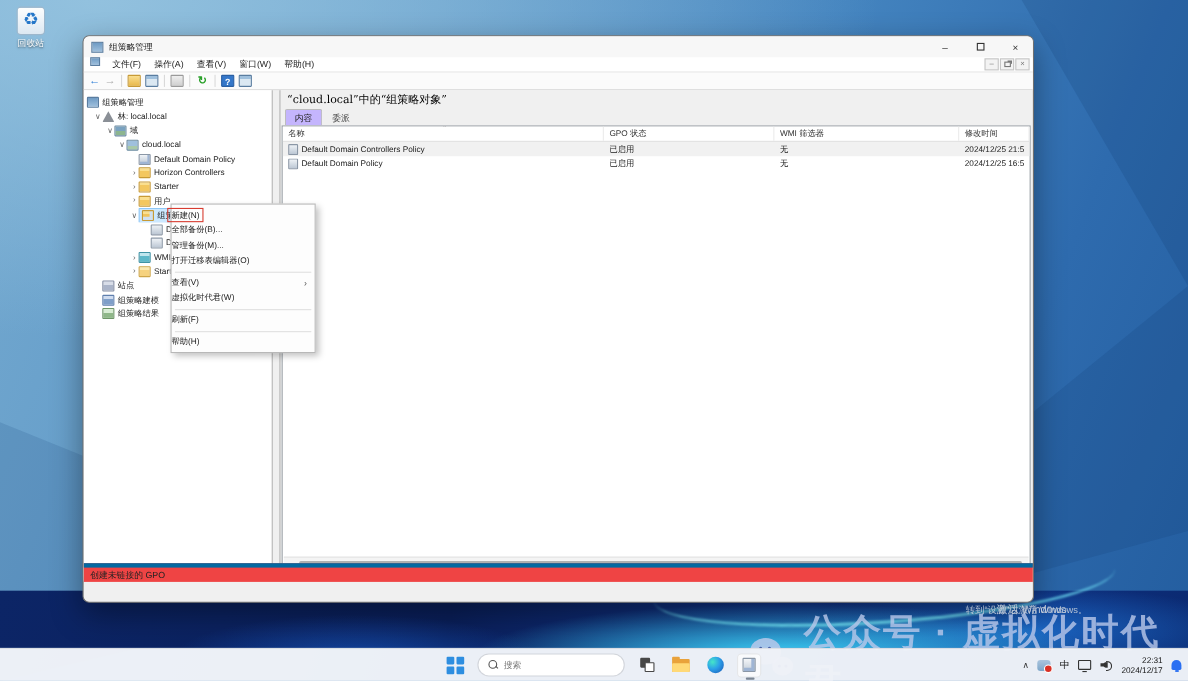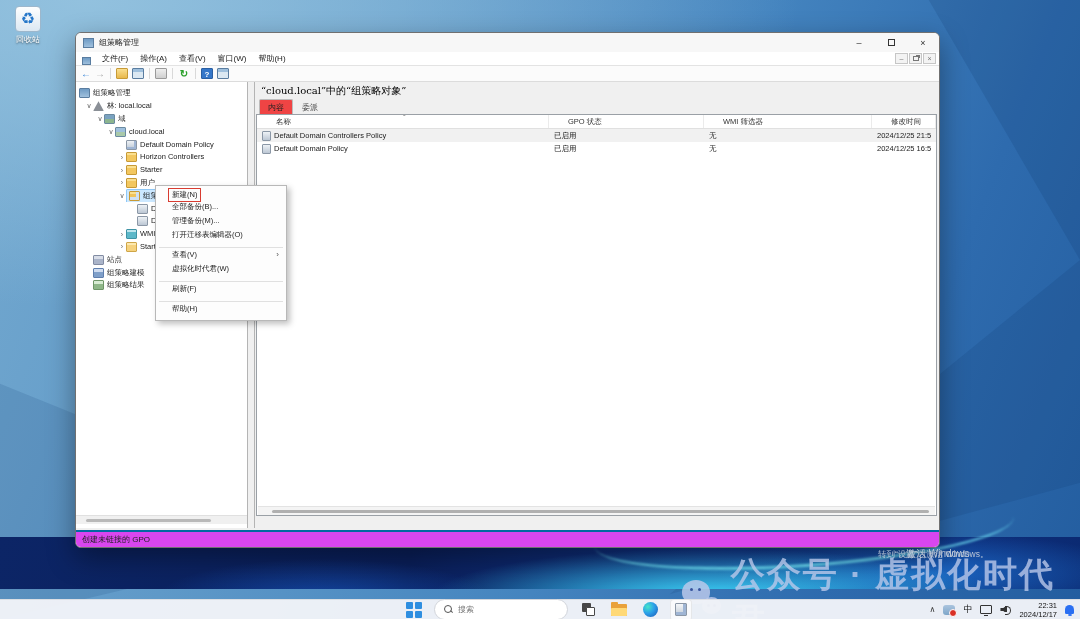--- a/index.html
+++ b/index.html
@@ -34,41 +34,41 @@
   .window{position:absolute;left:75px;top:32px;width:865px;height:516px;background:#f0f0f0;
     border:1px solid #707070;border-radius:6px;overflow:hidden;box-shadow:0 10px 28px rgba(0,0,0,.38);z-index:10}
   .titlebar{position:absolute;left:0;right:0;top:0;height:19px;background:#f7f7f7;display:flex;align-items:center;padding-left:7px}
   .app-icon{width:11px;height:10px;background:linear-gradient(#6f9bc4,#9fc0dd);border:1px solid #5a7da0;margin-right:5px}
   .title-text{font-size:8px;color:#1a1a1a}
   .caption-btns{position:absolute;right:0;top:0;height:19px;display:flex}
   .cap-btn{width:32px;height:19px;display:flex;align-items:center;justify-content:center;font-size:9px;color:#333}
   .max-glyph{width:7px;height:7px;border:1px solid #333}
 
   .menubar{position:absolute;left:0;right:0;top:19px;height:14px;background:#ffffff;border-bottom:1px solid #e3e3e3;
-    display:flex;align-items:flex-end;padding-left:4px}
+    display:flex;align-items:flex-start;padding-left:4px}
   .mb-icon{width:9px;height:8px;background:linear-gradient(#6f9bc4,#9fc0dd);border:1px solid #5a7da0;margin:0 5px 0 2px}
   .menu-item{font-size:8px;color:#1a1a1a;padding:0 6px;line-height:13px}
   .mdi-btns{position:absolute;right:3px;top:1px;display:flex;gap:1px}
   .mdi-btn{width:13px;height:11px;border:1px solid #c6c6c6;background:#f3f3f3;display:flex;align-items:center;justify-content:center;font-size:7px;color:#777}
   .mdi-restore{width:6px;height:5px;border:1px solid #777;box-shadow:2px -2px 0 -1px #777}
 
   .toolbar{position:absolute;left:0;right:0;top:33px;height:16px;background:#fbfbfb;border-bottom:1px solid #dcdcdc;
     display:flex;align-items:center;gap:4px;padding-left:5px}
   .tb-arrow{font-size:10px;font-weight:bold;line-height:14px}
   .tb-back{color:#2f7fd6}.tb-fwd{color:#a9a9a9}
   .tb-sep{width:1px;height:11px;background:#d9d9d9;margin:0 1px}
   .tb-ic{width:12px;height:11px;border-radius:1px}
   .ic-folderup{background:linear-gradient(#fadf8f,#e8b84b);border:1px solid #c79a36}
   .ic-console{background:linear-gradient(#9fc0dd 30%,#dbe8f2 30%);border:1px solid #5a7da0}
   .ic-clip{background:linear-gradient(#efefef,#cfcfcf);border:1px solid #9a9a9a}
   .ic-refresh{color:#2aa02a;font-size:10px;font-weight:bold;line-height:12px;text-align:center}
   .ic-help{background:#3577c9;color:#fff;font-size:8px;font-weight:bold;text-align:center;line-height:11px;border:1px solid #2a5fa3}
 
   .wbody{position:absolute;left:0;right:0;top:49px;bottom:17px}
-  .statusbar{position:absolute;left:0;right:0;bottom:0;height:17px;background:#d946ef;border-top:2px solid #0369a1;
+  .statusbar{position:absolute;left:0;right:0;bottom:18px;height:17px;background:#ef4444;border-top:4px solid #0369a1;
     font-size:8px;color:#222;display:flex;align-items:center;padding-left:6px}
 
   
   .tree-pane{position:absolute;left:0;top:0;bottom:2px;width:172px;background:#fff;border-right:1px solid #b4b4b4;overflow:hidden}
   .tree{padding-top:5px}
   .trow{height:12.8px;display:flex;align-items:center;white-space:nowrap;overflow:hidden;font-size:7.5px;color:#1a1a1a;cursor:default}
   .exp{width:8px;font-size:7px;color:#666;text-align:center;flex:0 0 8px}
   .ticon{width:11px;height:10px;flex:0 0 11px;margin-right:3px;border-radius:1px}
   .tlabel{line-height:12px}
   .selbox{display:flex;align-items:center;background:#cce8ff;border:1px solid #90c8f6;padding:0 2px;border-radius:1px}
@@ -89,59 +89,59 @@
   .hscroll{position:absolute;bottom:4px;height:9px;background:#f0f0f0;border-top:1px solid #e0e0e0}
   .hthumb{position:absolute;top:3px;height:3px;background:#b9b9b9;border-radius:2px}
   .tree-hscroll{left:0;width:172px}
   .tree-hscroll .hthumb{left:10px;width:125px}
 
   
   .right-pane{position:absolute;left:178px;right:1px;top:0;bottom:2px;background:#f0f0f0;border-left:1px solid #b4b4b4}
   .rp-title{position:absolute;left:6px;top:2px;font-family:"DejaVu Serif",serif;font-weight:normal;font-size:10px;color:#000}
   .tabs{position:absolute;left:4px;top:17px;height:15px;display:flex;align-items:flex-end}
   .tab{font-size:8px;color:#222;padding:2px 8px 1px;border:1px solid transparent;border-bottom:none}
-  .tab.active{background:#ef4444;border-color:#bcbcbc;border-radius:2px 2px 0 0}
+  .tab.active{background:#c4b5fd;border-color:#bcbcbc;border-radius:2px 2px 0 0}
   .tab.inactive{color:#444}
   .table-frame{position:absolute;left:1px;right:1px;top:32px;bottom:12px;background:#fff;border:1px solid #9aa0a6;overflow:hidden}
   .thead{display:flex;height:14px;border-bottom:1px solid #e0e0e0;background:#fff;position:relative}
-  .th{font-size:7.5px;color:#333;padding:2px 0 0 19px;border-right:1px solid #ebebeb;position:relative}
+  .th{font-size:7.5px;color:#333;padding:2px 0 0 5px;border-right:1px solid #ebebeb;position:relative}
   .th-name{width:292px}.th-status{width:155px}.th-wmi{width:168px}.th-time{flex:1}
   .sort-caret{position:absolute;left:146px;top:-2px;font-size:8px;color:#777}
   .trowt{display:flex;height:13px;align-items:center;font-size:7.5px;color:#1a1a1a}
   .trowt.alt{background:#f1f1f1}
   .td{padding-left:5px;overflow:hidden;white-space:nowrap}
   .td-name{width:292px;display:flex;align-items:center;gap:3px}
   .td-status{width:155px}.td-wmi{width:168px}.td-time{flex:1}
   .row-gpo-icon{width:9px;height:10px;flex:0 0 9px;background:linear-gradient(#eef2f6,#bcc7d4);border:1px solid #8b97a6;border-radius:1px}
   .frame-hscroll{left:1px;right:1px;bottom:0;position:absolute;height:9px;background:#f4f4f4;border-top:1px solid #e3e3e3}
   .frame-hscroll .hthumb{left:14px;right:6px;background:#b0b0b0}
 
   
   .context-menu{position:absolute;left:155px;top:185px;width:132px;background:#fdfdfd;border:1px solid #b8b8b8;
     box-shadow:3px 3px 6px rgba(0,0,0,.25);padding:2px 0;z-index:30}
-  .cm-item{height:14px;display:flex;padding-left:16px;font-size:7.5px;color:#1a1a1a;position:relative;cursor:pointer}
+  .cm-item{height:14px;display:flex;align-items:center;padding-left:0;font-size:7.5px;color:#1a1a1a;position:relative;cursor:pointer}
   .redbox{border:1px solid #d83c31;padding:0 3px;margin-left:-4px;line-height:11px}
   .cm-sep{height:6px;position:relative}
   .cm-sep::after{content:"";position:absolute;left:3px;right:3px;top:3px;border-top:1px solid #e0e0e0}
   .cm-arrow{position:absolute;right:7px;font-size:8px;color:#555}
 
   
   .activate{position:absolute;z-index:22;color:rgba(198,206,218,.92);pointer-events:none}
   .act1{left:906px;top:547px;font-size:10px}
   .act2{left:878px;top:549px;font-size:8.5px}
   .brand{position:absolute;left:682px;top:552px;z-index:25;display:flex;align-items:center;gap:10px;pointer-events:none}
   .brand-text{font-size:34px;font-weight:bold;letter-spacing:2px;color:rgba(186,200,234,.8)}
   .wechat{position:relative;width:40px;height:36px}
   .wc-big{position:absolute;left:0;top:0;width:28px;height:24px;background:rgba(186,200,234,.85);border-radius:50% 50% 46% 46%}
   .wc-small{position:absolute;right:0;bottom:2px;width:19px;height:17px;background:rgba(186,200,234,.85);border-radius:50%}
   .wc-eye{position:absolute;width:3px;height:3px;border-radius:50%;background:#38549e}
   .e1{left:8px;top:8px}.e2{left:16px;top:8px}.e3{right:11px;bottom:9px}.e4{right:5px;bottom:9px}
 
   
-  .taskbar{position:absolute;left:0;right:0;bottom:0;height:20px;background:rgba(241,243,248,.97);
+  .taskbar{position:absolute;left:0;right:0;bottom:0;height:30px;background:rgba(241,243,248,.97);
     border-top:1px solid rgba(0,0,0,.07);z-index:40;display:flex;align-items:center}
   .tb-center{position:absolute;left:403px;display:flex;align-items:center;gap:9px;height:30px}
   .start{width:16px;height:16px;display:grid;grid-template-columns:7px 7px;grid-template-rows:7px 7px;gap:2px;cursor:pointer}
   .start i{background:#2e8ee0;border-radius:1px}
   .search-pill{position:relative;width:134px;height:21px;border-radius:11px;background:#fff;border:1px solid #d2d5db;display:flex;align-items:center}
   .mag{position:relative;width:9px;height:9px;margin:0 5px 0 9px}
   .mag::before{content:"";position:absolute;left:0;top:0;width:6px;height:6px;border:1.3px solid #555;border-radius:50%}
   .mag::after{content:"";position:absolute;left:6px;top:6px;width:3px;height:1.3px;background:#555;transform:rotate(45deg)}
   .search-input{border:none;outline:none;background:transparent;font-size:8px;width:90px;color:#333;font-family:"Liberation Sans",sans-serif}
   .tb-ico{width:22px;height:22px;display:flex;align-items:center;justify-content:center;border-radius:4px;cursor:pointer;position:relative}

